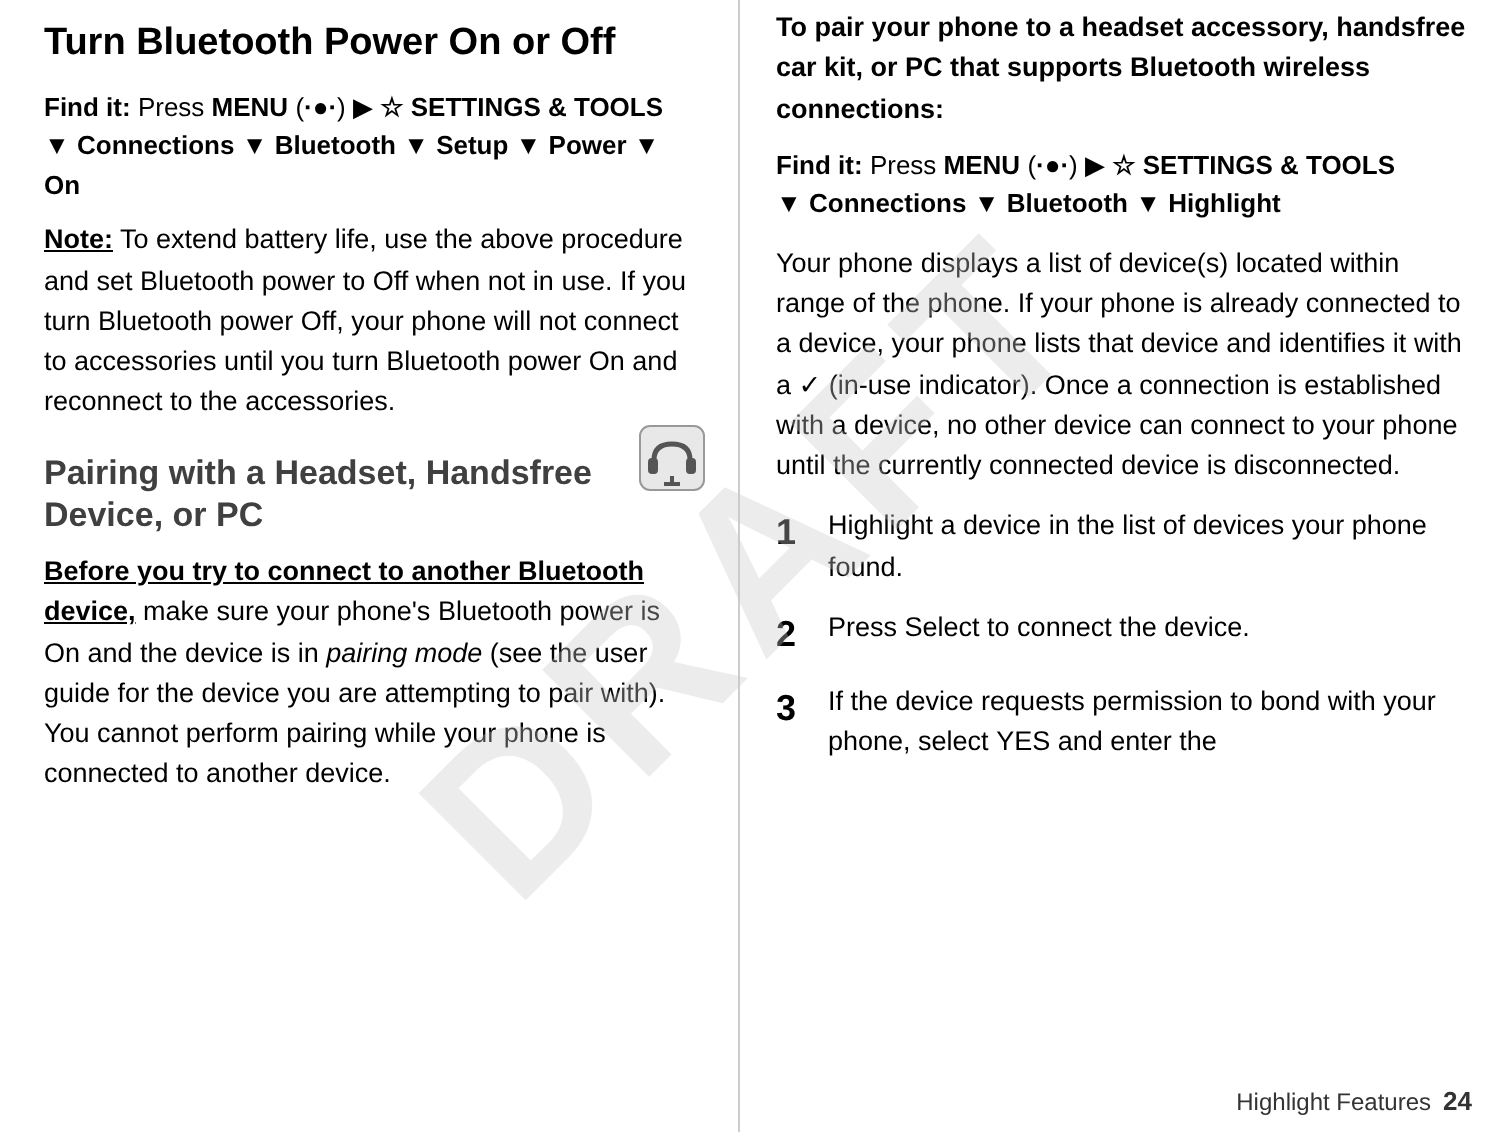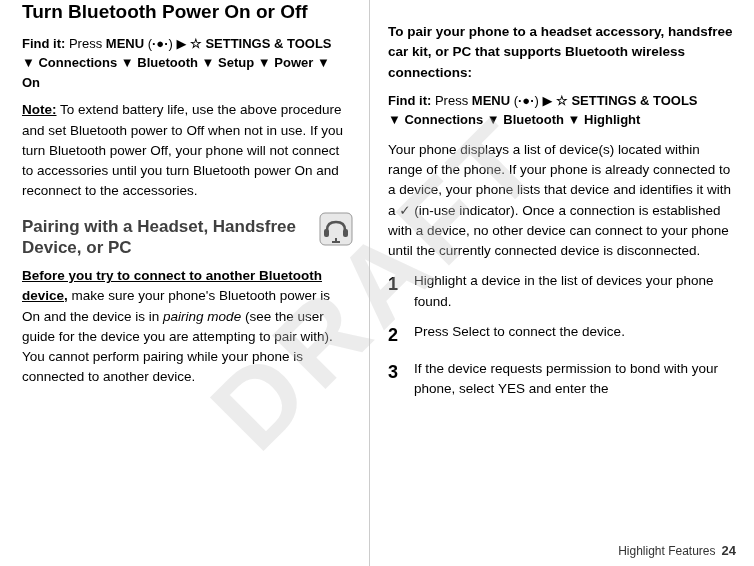--- a/index.html
+++ b/index.html
@@ -29,28 +29,28 @@
       font-weight: bold;
       color: rgba(200, 200, 200, 0.35);
       letter-spacing: 8px;
       pointer-events: none;
       z-index: 10;
       white-space: nowrap;
     }
     
     .left-col {
       width: 370px;
-      padding: 0 18px 12px 22px;
+      padding: 10px 18px 12px 22px;
       border-right: 1px solid #ccc;
       position: relative;
     }
     
     .right-col {
       width: 384px;
-      padding: 22px 18px 12px 18px;
+      padding: 4px 18px 12px 18px;
       position: relative;
     }
     
     .footer {
       position: absolute;
       bottom: 8px;
       right: 18px;
       font-size: 12px;
       color: #333;
       display: flex;

